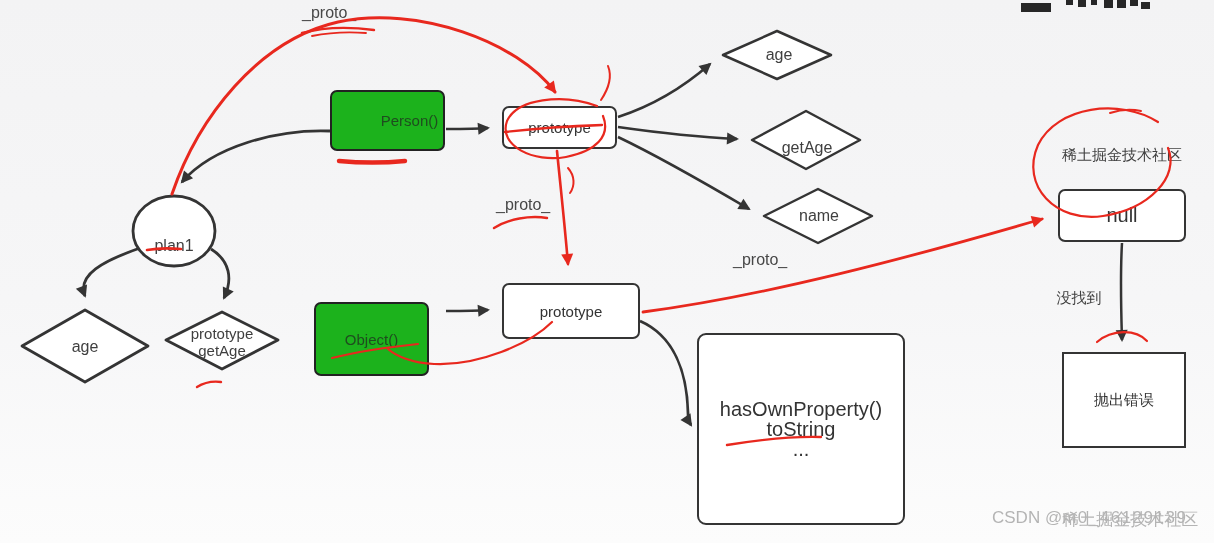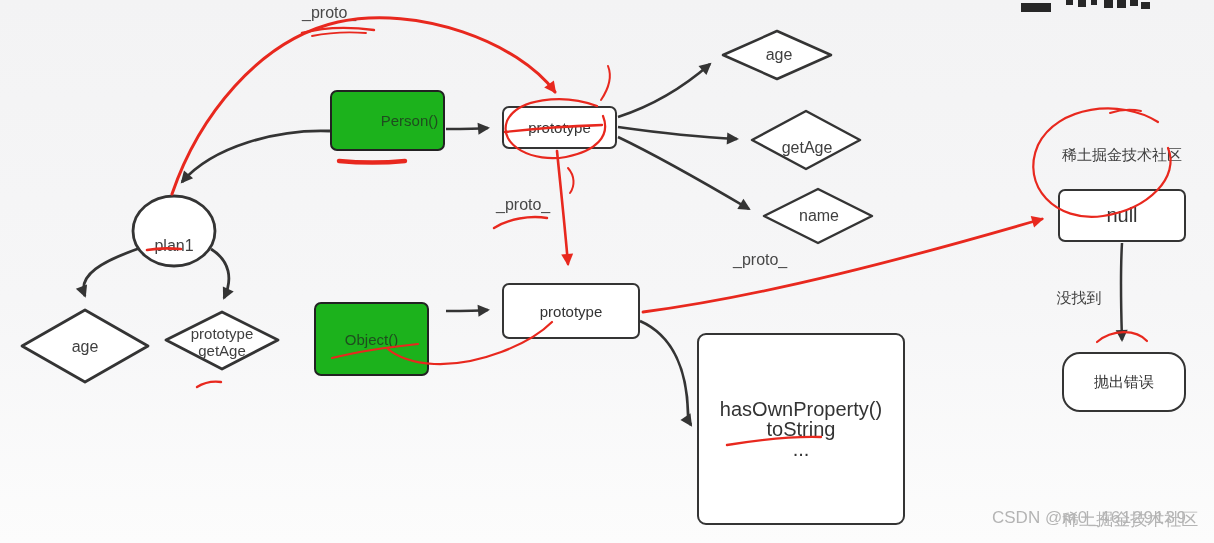--- a/index.html
+++ b/index.html
@@ -91,21 +91,21 @@
   <div class="node" style="left:697px;top:333px;width:208px;height:192px;border-radius:9px;">
     <div class="members-text">
       <div>hasOwnProperty()</div>
       <div>toString</div>
       <div>...</div>
     </div>
   </div>
   <div class="node" style="left:1058px;top:189px;width:128px;height:53px;font-size:20px;">
     <span>null</span>
   </div>
-  <div class="node" style="left:1062px;top:352px;width:124px;height:60px;border-radius:18px;">
+  <div class="node" style="left:1062px;top:352px;width:124px;height:96px;border-radius:0;">
     <span>抛出错误</span>
   </div>
 
   <div class="lbl center" style="left:174px;top:230px;font-size:16px;margin-top:16px;">plan1</div>
   <div class="lbl center" style="left:779px;top:55px;">age</div>
   <div class="lbl center" style="left:807px;top:148px;">getAge</div>
   <div class="lbl center" style="left:819px;top:216px;">name</div>
   <div class="lbl center" style="left:85px;top:347px;font-size:16px;">age</div>
   <div class="lbl center" style="left:222px;top:333px;font-size:15px;">prototype</div>
   <div class="lbl center" style="left:222px;top:350px;font-size:15px;">getAge</div>

